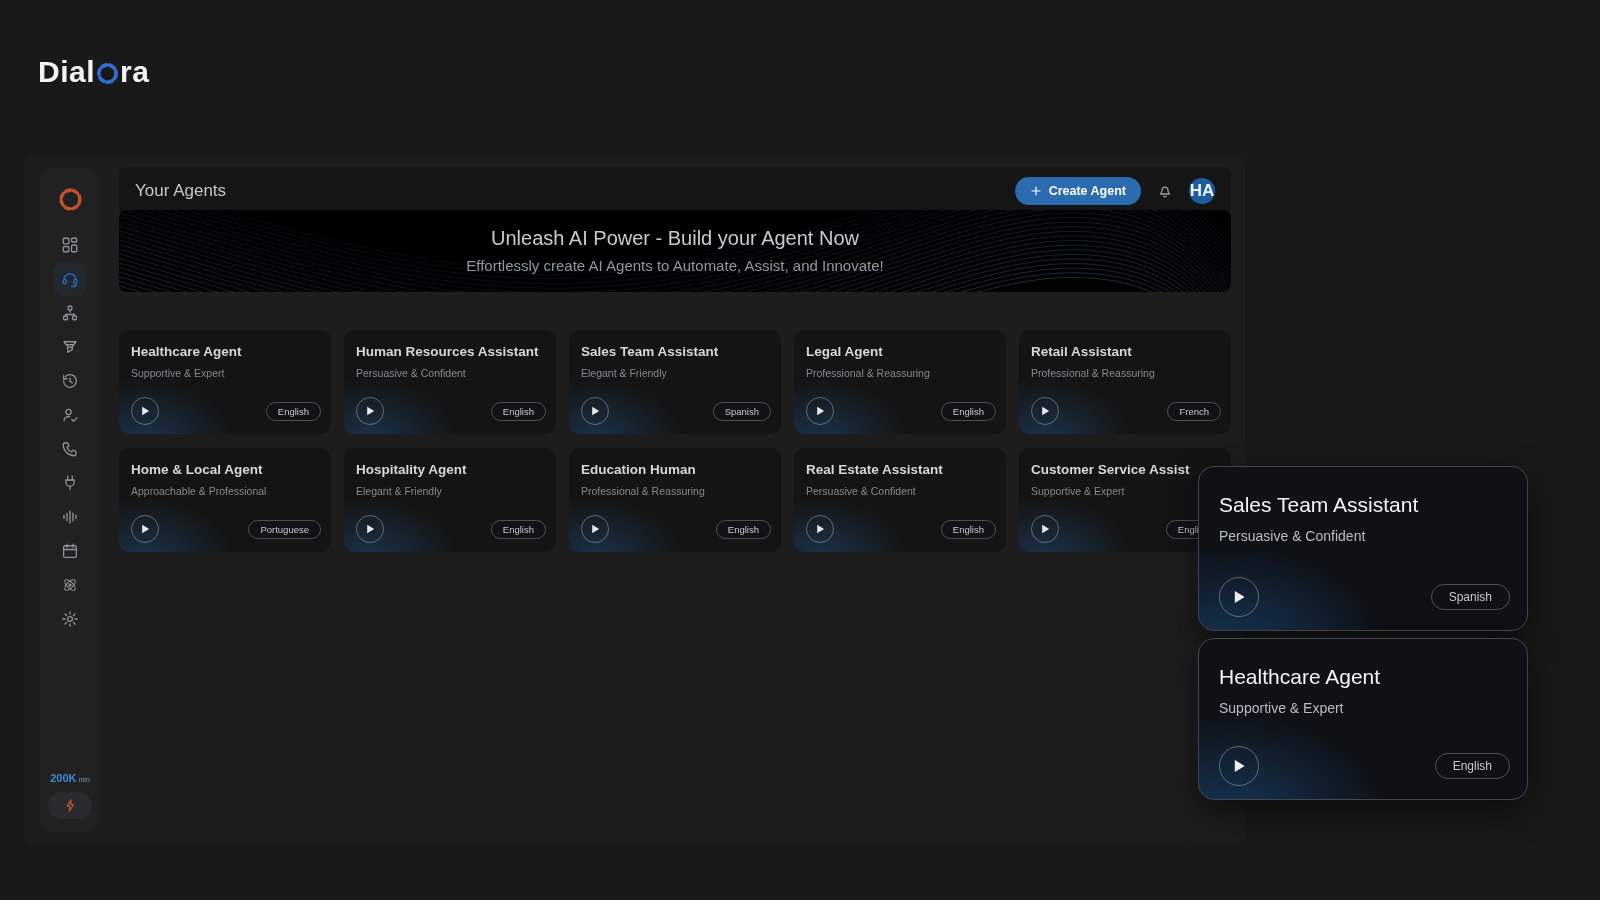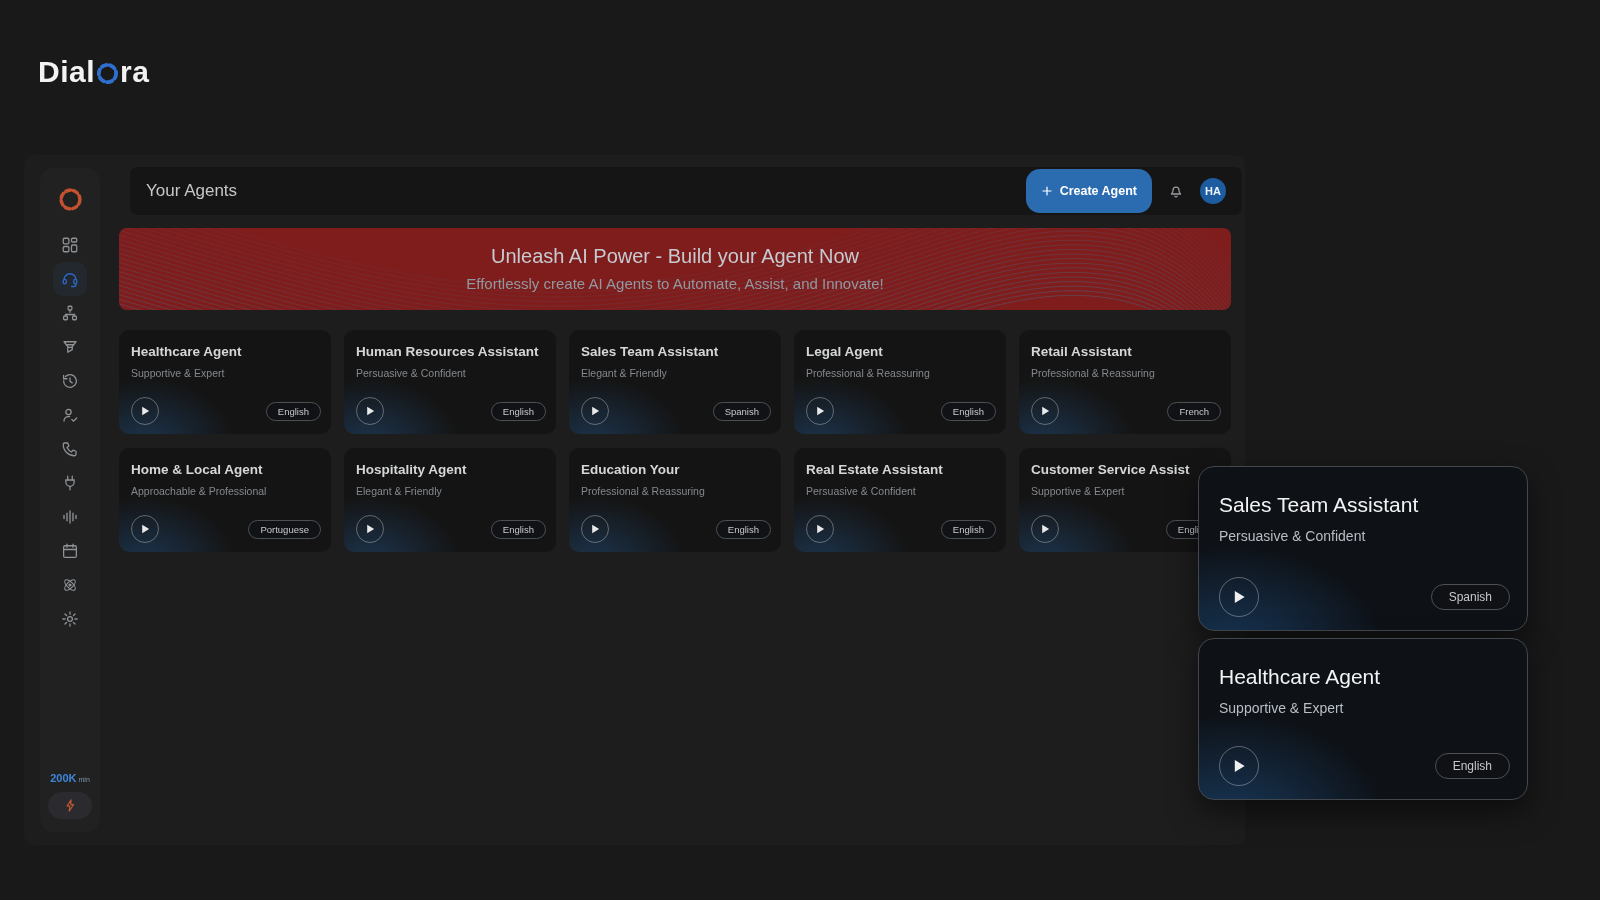--- a/index.html
+++ b/index.html
@@ -28,32 +28,32 @@
   .side-item{width:34px;height:34px;display:flex;align-items:center;justify-content:center;
     color:#8f9397;cursor:pointer;border-radius:10px;}
   .side-item.active{background:#23282e;color:#2a66c4;}
   .usage{margin-top:auto;text-align:center;line-height:1;}
   .usage .amt{font-size:11px;font-weight:700;color:#3d86d8;}
   .usage .unit{font-size:7px;color:#7a93ad;margin-left:2px;}
   .boost-btn{width:44px;height:27px;border-radius:14px;background:#2b2b2f;border:none;
     display:flex;align-items:center;justify-content:center;margin:7px 0 13px;cursor:pointer;}
 
   
-  .header{position:absolute;left:106px;top:12px;width:1112px;height:48px;background:#151515;
+  .header{position:absolute;left:95px;top:12px;width:1112px;height:48px;background:#151515;
     border-radius:8px;display:flex;align-items:center;padding:0 16px;box-sizing:border-box;}
   .header-title{font-size:17px;color:#c4c6c8;}
   .header-right{margin-left:auto;display:flex;align-items:center;gap:15px;}
-  .create-btn{background:#2b6cb0;color:#fff;font-size:12.5px;font-weight:600;height:44px;
+  .create-btn{background:#2b6cb0;color:#fff;font-size:12.5px;font-weight:600;height:28px;
     padding:0 15px;border-radius:14px;display:flex;align-items:center;gap:7px;border:none;cursor:pointer;justify-content:center;}
   .bell{color:#9a9ea2;cursor:pointer;display:flex;}
   .avatar{width:26px;height:26px;border-radius:50%;background:#1d5c9e;color:#ecf3fa;
-    font-size:11px;font-weight:700;display:flex;align-items:center;justify-content:center;cursor:pointer;}
-
-  
-  .banner{position:absolute;left:95px;top:73px;width:1112px;height:82px;background:#7f1d1d;
+    font-size:17px;font-weight:700;display:flex;align-items:center;justify-content:center;cursor:pointer;}
+
+  
+  .banner{position:absolute;left:95px;top:55px;width:1112px;height:82px;background:#000000;
     border-radius:8px;overflow:hidden;text-align:center;}
   .banner svg{position:absolute;left:0;top:0;}
   .banner-title{position:relative;margin-top:17px;font-size:20px;color:#c6cbd0;}
   .banner-sub{position:relative;margin-top:7px;font-size:15px;color:#9199a0;}
 
   
   .grid{position:absolute;left:95px;top:175px;width:1112px;display:grid;
     grid-template-columns:repeat(5,212px);gap:14px 13px;}
   .card{height:104px;background:#141414;border-radius:10px;position:relative;
     padding:14px 12px;box-sizing:border-box;cursor:pointer;
@@ -345,21 +345,21 @@
       <div class="play">
         <svg width="9" height="10" viewBox="0 0 10 12" fill="#e9e9e9">
               <path d="M1 0.8 9.4 6 1 11.2z"></path>
             </svg>
       </div>
       <div class="badge">English</div>
     </div>
   </div>
 
   <div class="card">
-    <div class="card-title">Education Your</div>
+    <div class="card-title">Education Human</div>
     <div class="card-sub">Professional &amp; Reassuring</div>
     <div class="card-bottom">
       <div class="play">
         <svg width="9" height="10" viewBox="0 0 10 12" fill="#e9e9e9">
               <path d="M1 0.8 9.4 6 1 11.2z"></path>
             </svg>
       </div>
       <div class="badge">English</div>
     </div>
   </div>

